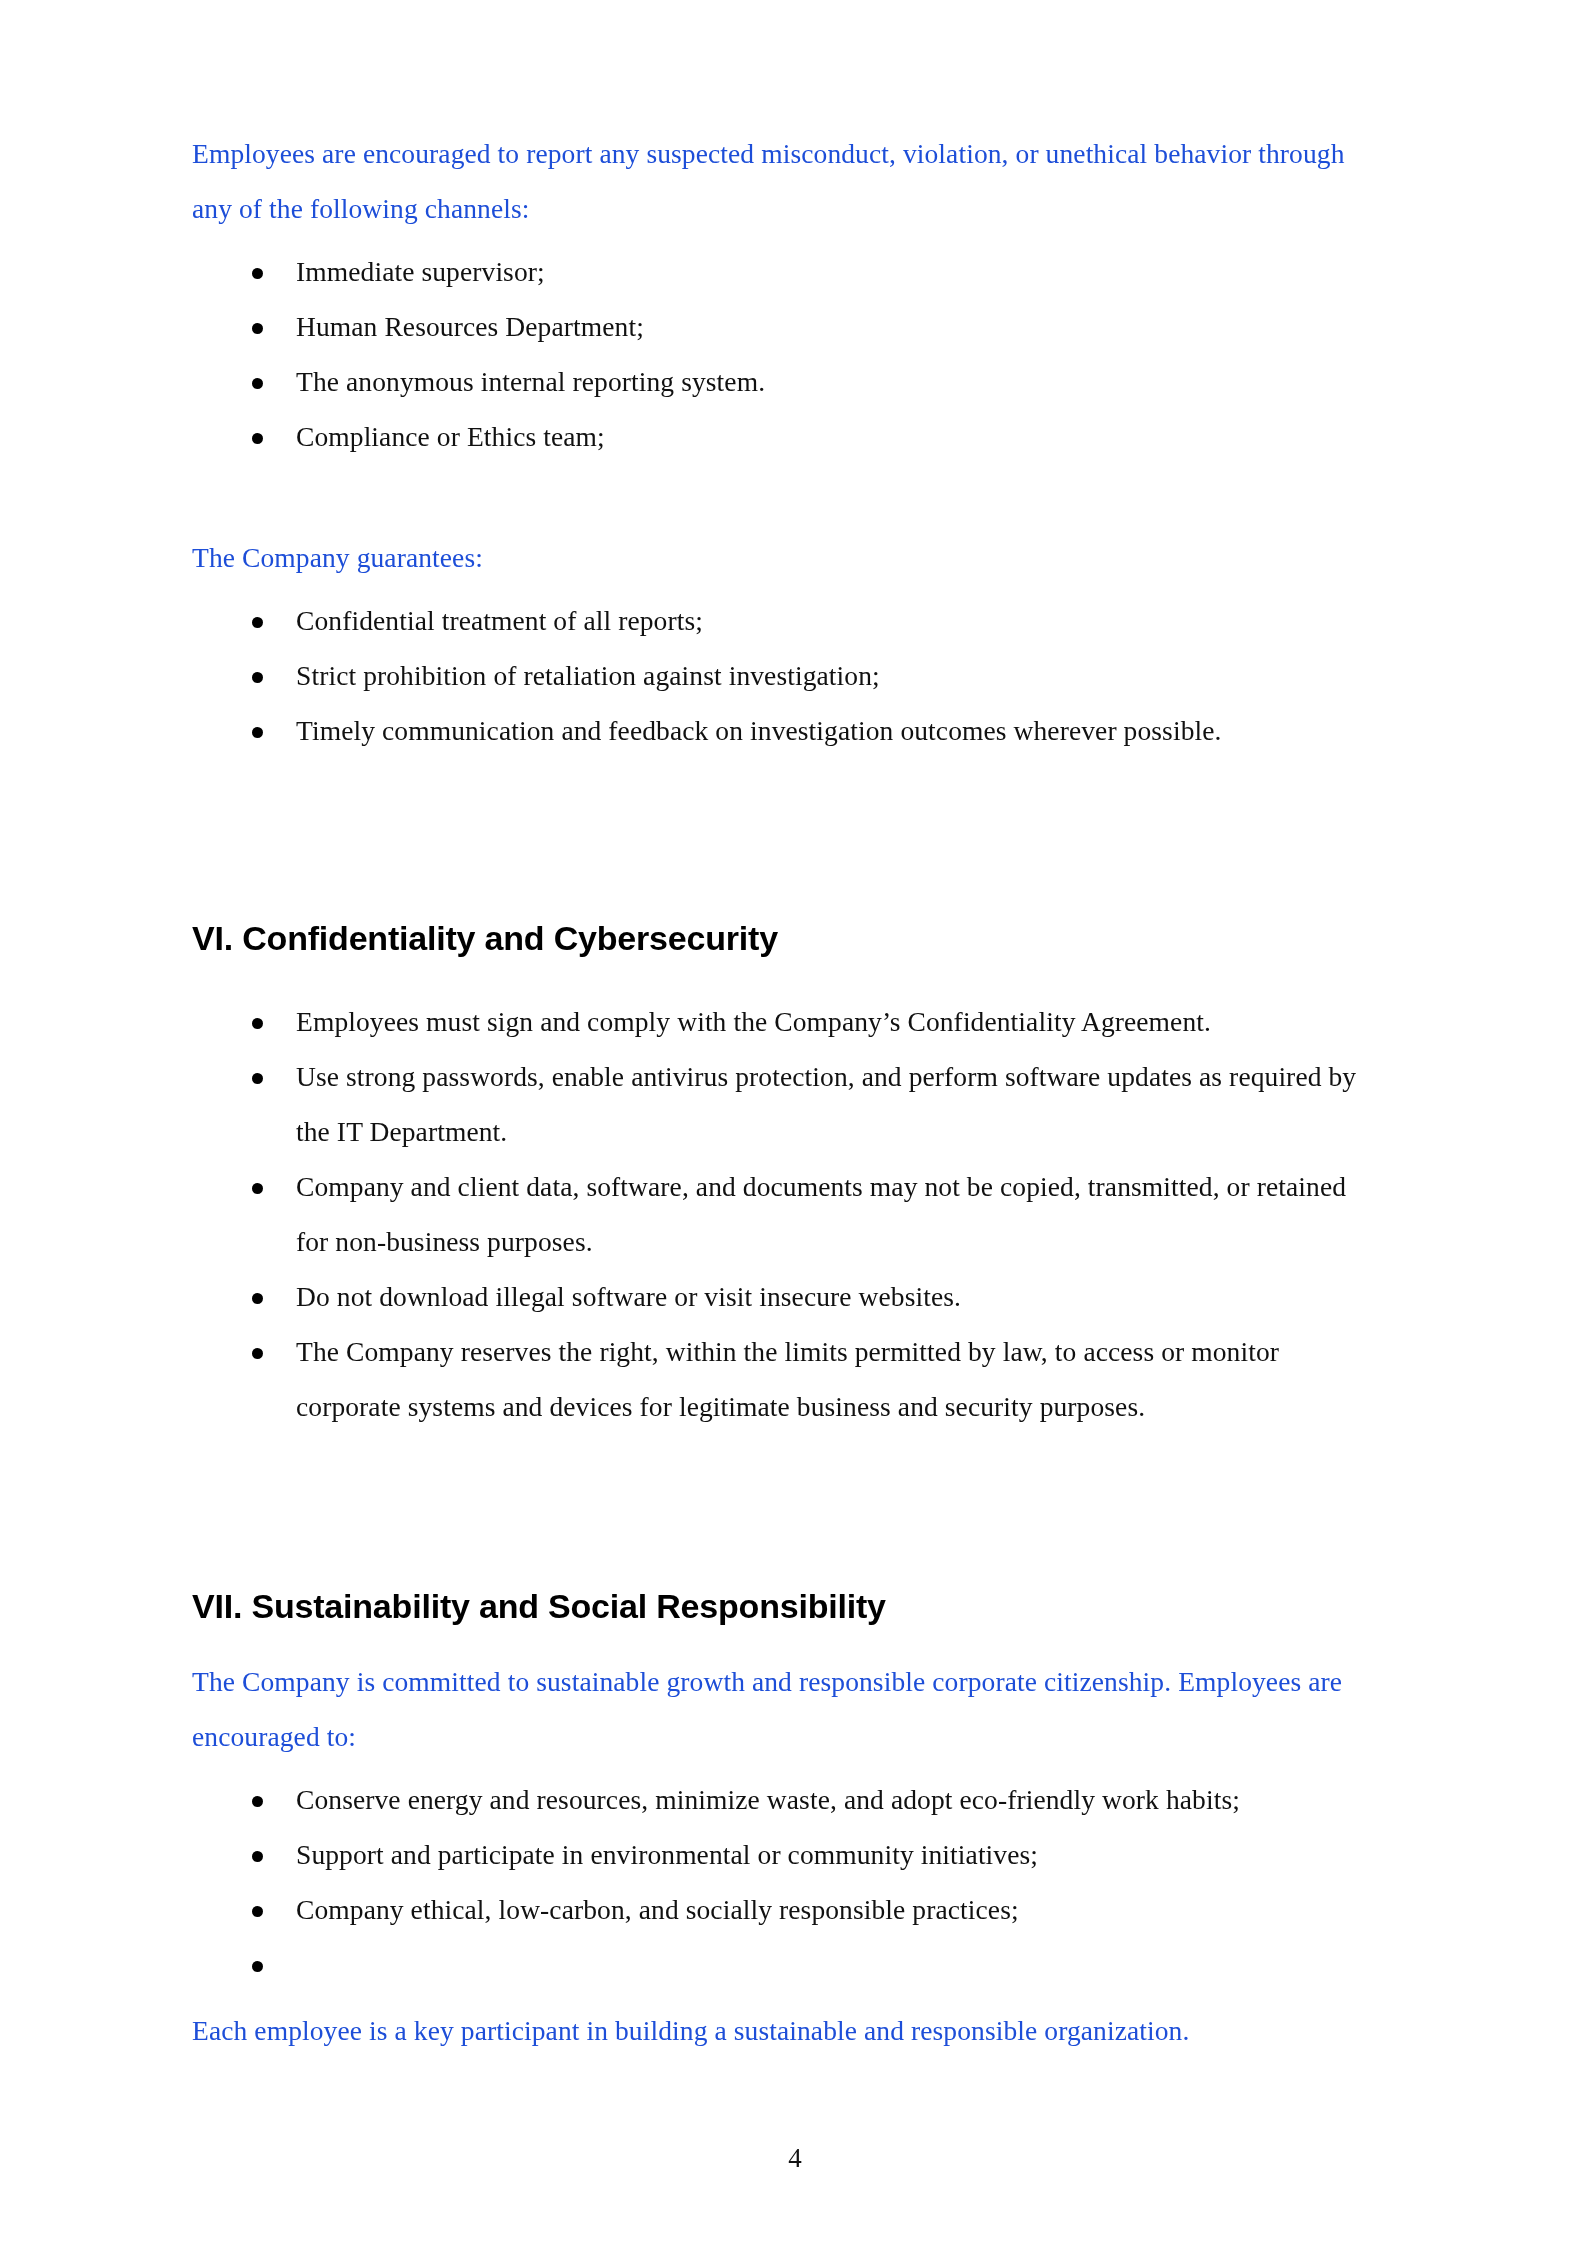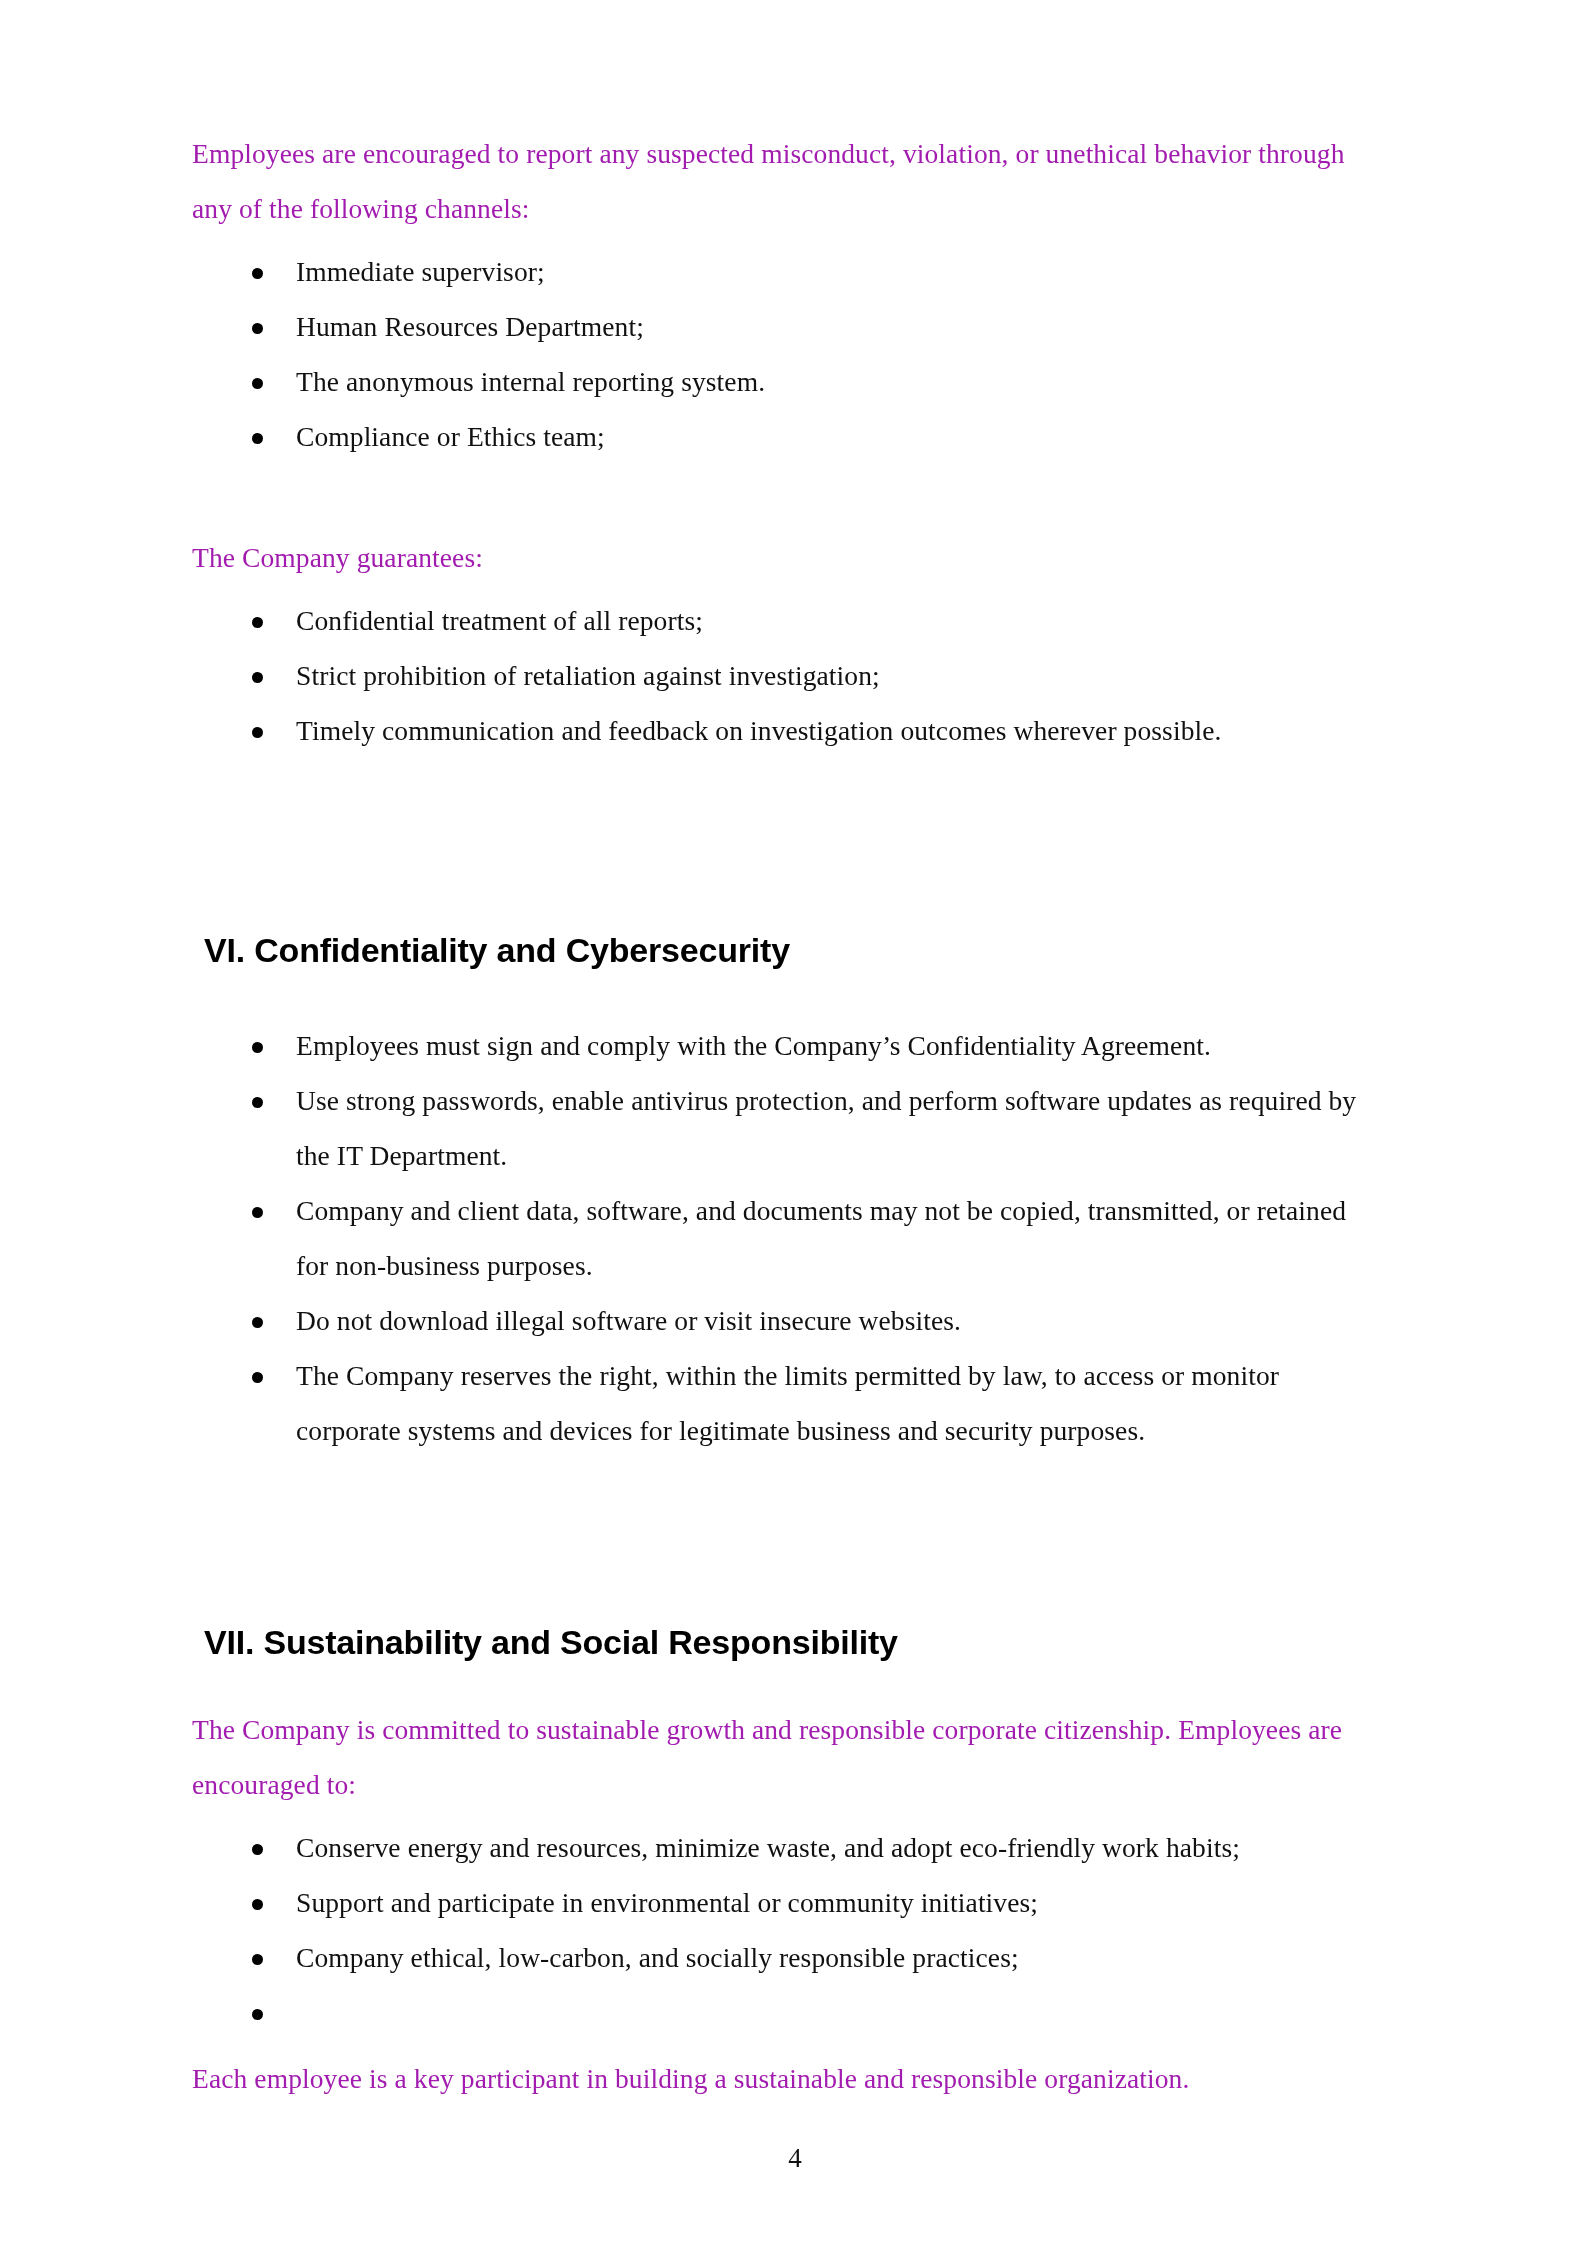--- a/index.html
+++ b/index.html
@@ -30,21 +30,21 @@
     top: 126px;
     width: 1196px;
   }
 
   
   .para {
     font-size: 27.5px;
     line-height: 55px;
     text-align: left;
     margin: 0;
-    color: #a21caf;
+    color: #1d4ed8;
     letter-spacing: 0.1px;
   }
 
   
   .blist {
     list-style: none;
     margin: 8px;
     padding: 0;
   }
   .blist li {
@@ -76,21 +76,21 @@
     border-radius: 50%;
   }
 
   
   .heading {
     font-family: "Liberation Sans", "DejaVu Sans", sans-serif;
     font-weight: bold;
     font-size: 34px;
     line-height: 44px;
     color: #000000;
-    margin: 12px;
+    margin: 0;
     letter-spacing: -0.2px;
   }
 
   
   .gap-sm { height: 26px; }
   .gap-md { height: 58px; }
   .gap-xl { height: 142px; }
   .gap-xxl { height: 150px; }
 
   

